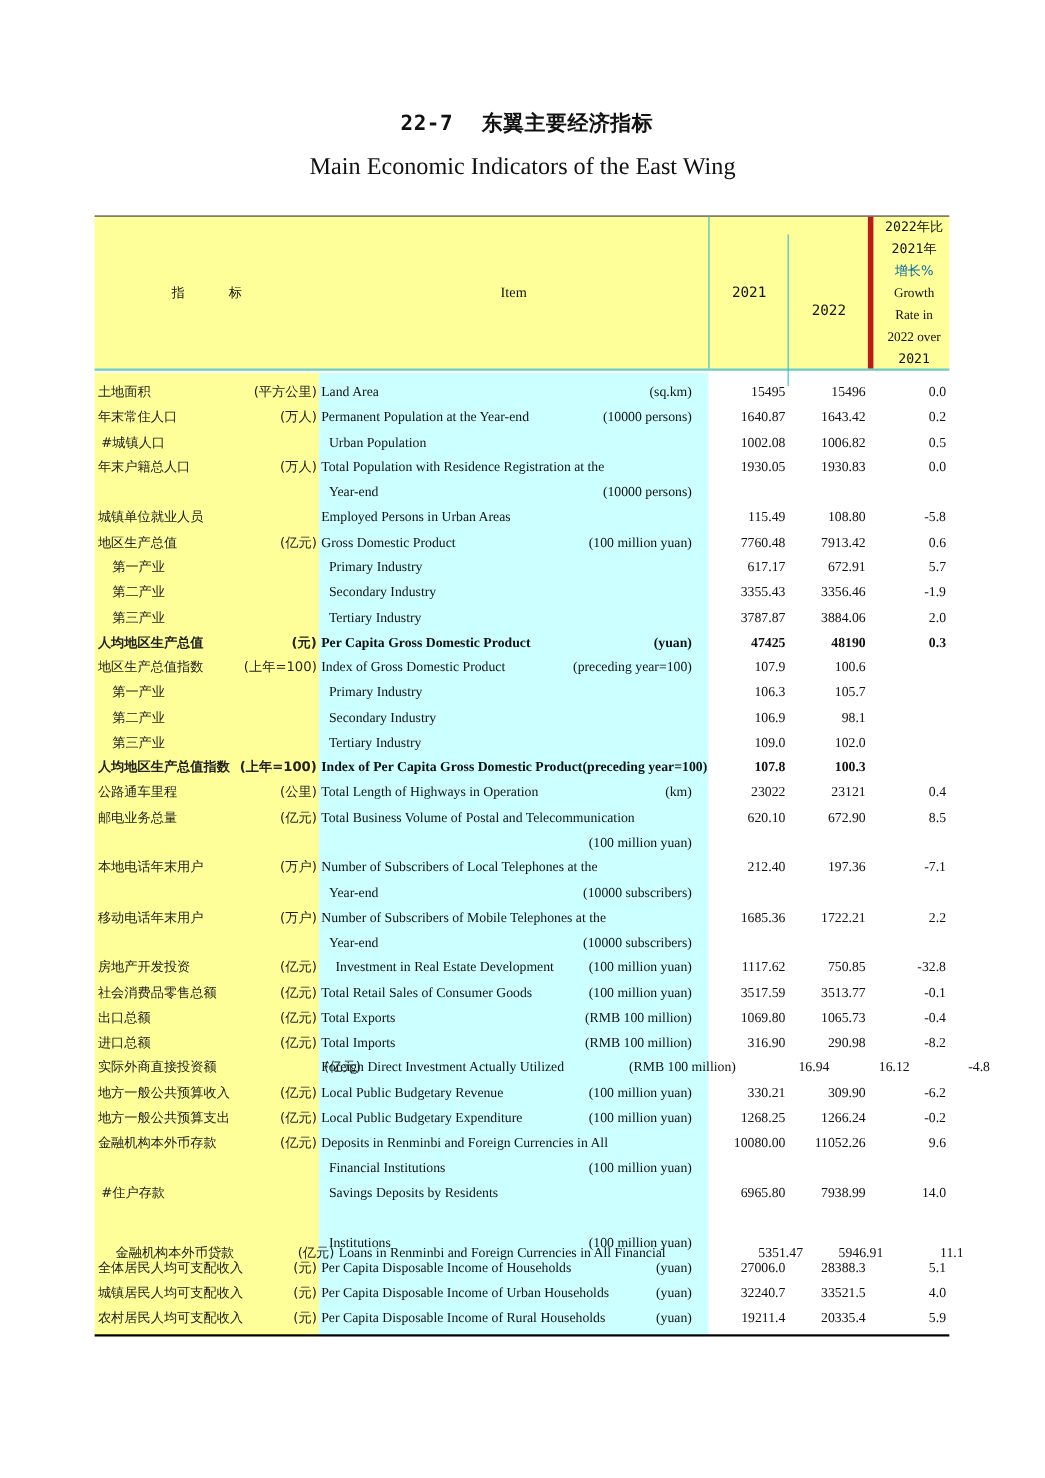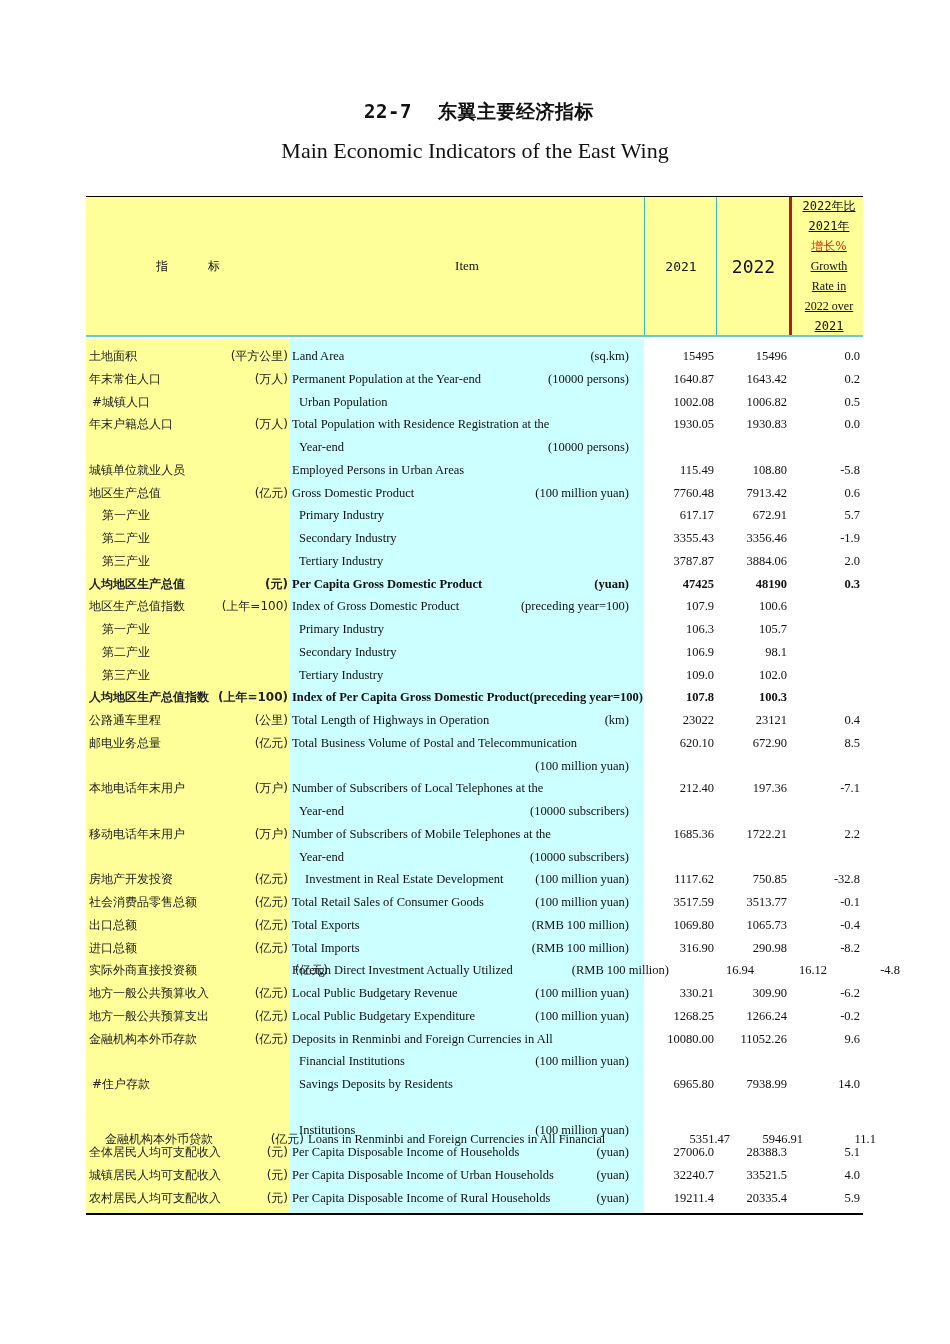--- a/index.html
+++ b/index.html
@@ -9,24 +9,24 @@
   .title-en { position: absolute; top: 138px; left: 0; width: 950px; text-align: center; font-family: "Liberation Serif", serif; font-size: 22px; }
 
   .table { position: absolute; left: 86px; top: 196px; width: 777px; }
   .top-rule { position: absolute; left: 0; top: 0; width: 777px; height: 1px; background: #000; }
   .header { position: absolute; left: 0; top: 1px; width: 777px; height: 140px; background: #ffff99; border-bottom: 2px solid #66cccc; box-sizing: border-box; }
   .hcell { position: absolute; top: 0; height: 138px; display: flex; align-items: center; justify-content: center; font-size: 13px; }
   .hcell.cn { left: 0; width: 204px; font-family: "DejaVu Sans", sans-serif; font-size: 12px; letter-spacing: 0; }
   .hcell.cn span.g { display: inline-block; width: 52px; text-align: center; }
   .hcell.item { left: 204px; width: 354px; }
   .hcell.y1 { left: 558px; width: 72px; border-left: 1px solid #33bbcc; font-family: "DejaVu Sans Mono", monospace; font-size: 13px; }
-  .hcell.y2 { left: 630px; width: 73px; border-left: 1px solid #33bbcc; font-family: "DejaVu Sans Mono", monospace; font-size: 18px; }
-  .hcell.gr { left: 703px; width: 74px; border-left: 3px solid #b91c1c; flex-direction: column; font-size: 12px; line-height: 20px; text-decoration: underline; }
+  .hcell.y2 { left: 630px; width: 73px; border-left: 1px solid #33bbcc; font-family: "DejaVu Sans Mono", monospace; font-size: 13px; margin-top: 16px; }
+  .hcell.gr { left: 703px; width: 74px; border-left: 5px solid #b91c1c; flex-direction: column; font-size: 12px; line-height: 20px; }
   .gr .mono { font-family: "DejaVu Sans Mono", monospace; font-size: 12px; }
-  .gr .cnl { font-family: "DejaVu Sans", sans-serif; font-size: 12px; color: #c2410c; }
+  .gr .cnl { font-family: "DejaVu Sans", sans-serif; font-size: 12px; color: #0369a1; }
 
   .body { position: absolute; left: 0; top: 143px; width: 777px; }
   .col-cn-bg { position: absolute; left: 0; top: 0; width: 204px; height: 876px; background: #ffff99; }
   .col-item-bg { position: absolute; left: 204px; top: 0; width: 354px; height: 876px; background: #ccffff; }
   .row { position: absolute; left: 0; width: 777px; height: 22.8px; font-size: 12.5px; line-height: 22.8px; }
   .c-cn { position: absolute; left: 3px; width: 160px; font-family: "DejaVu Sans", sans-serif; font-size: 12px; white-space: nowrap; color: #222; }
   .c-cn.ind { left: 16px; }
   .c-unit { position: absolute; right: 575px; font-family: "DejaVu Sans", sans-serif; font-size: 12px; white-space: nowrap; text-align: right; color: #222; }
   .c-item { position: absolute; left: 206px; white-space: nowrap; }
   .c-item.ind { left: 213px; }

